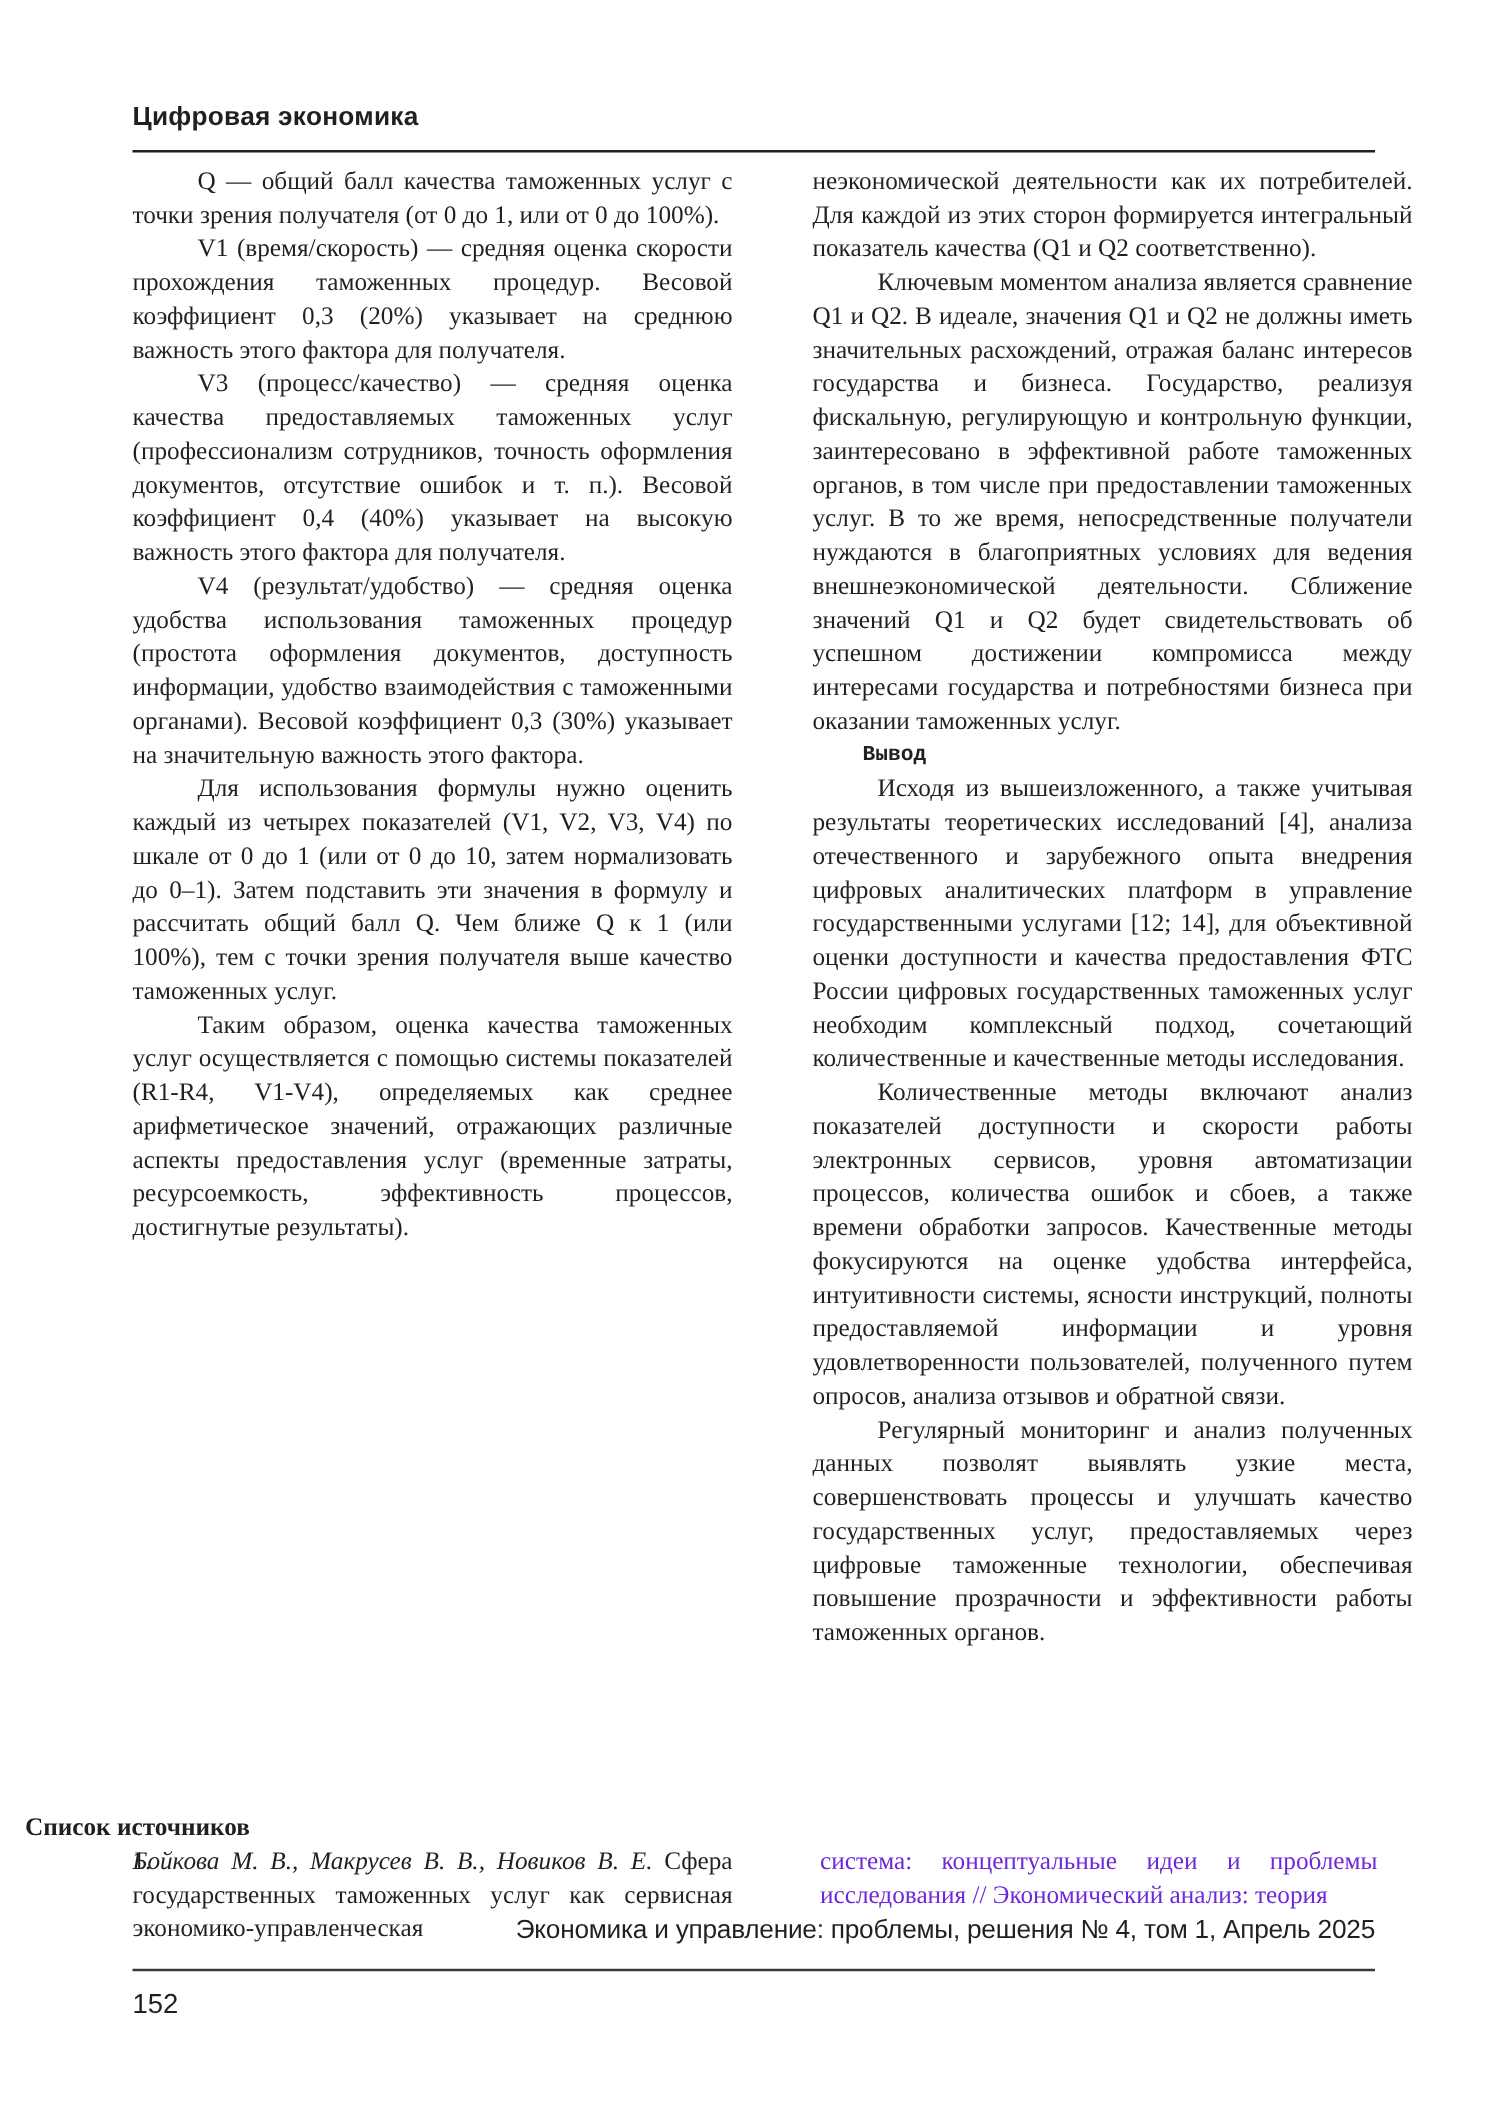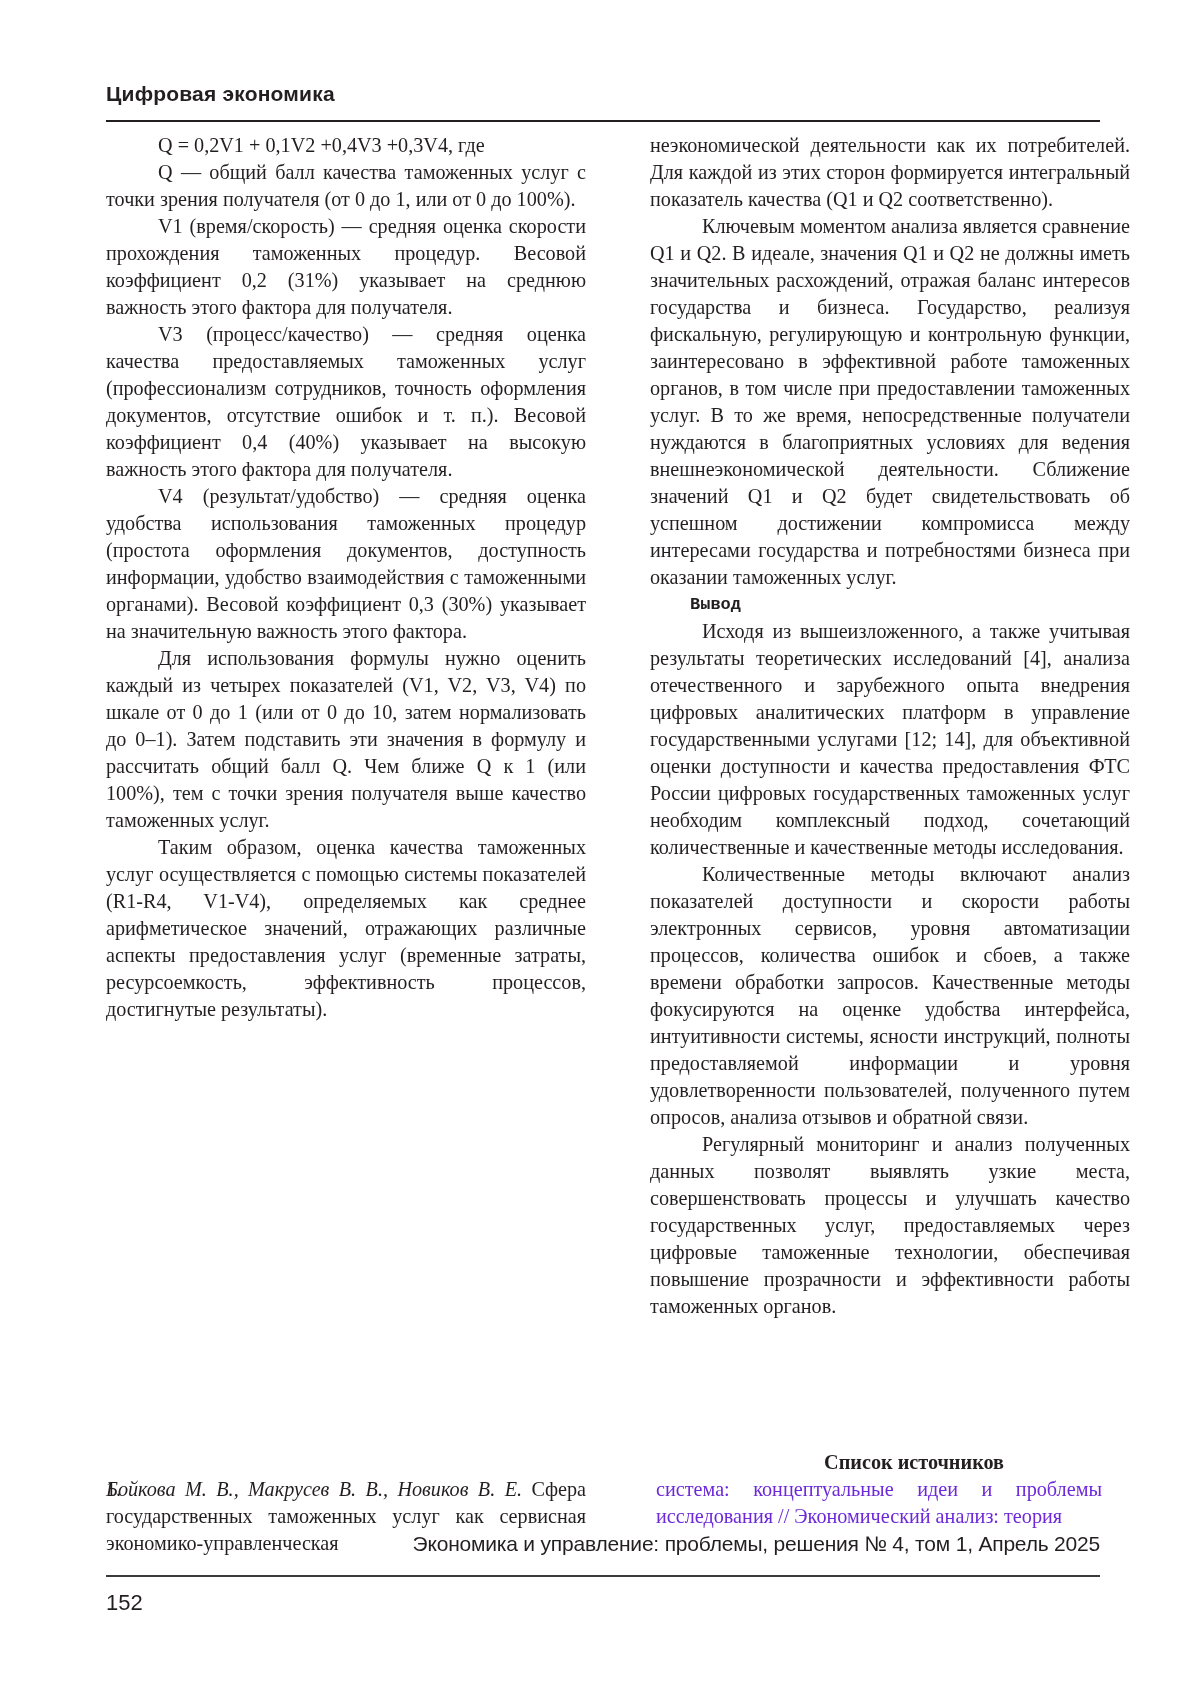--- a/index.html
+++ b/index.html
@@ -59,26 +59,27 @@
       font-weight: bold;
       line-height: 27px;
       padding-left: 40px;
       font-family: Liberation Mono, monospace;
     }
     .refs-title {
       position: absolute;
       left: 0;
       width: 1004px;
       top: 1449px;
-      text-align: right;
+      text-align: left;
       font-family: "Liberation Serif", serif;
       font-weight: bold;
       font-size: 20.2px;
       line-height: 27px;
       color: #231f20;
+      padding-left: 20px;
     }
     .ref-left {
       position: absolute;
       left: 106px;
       top: 1476px;
       width: 480px;
       font-family: "Liberation Serif", serif;
       font-size: 20.2px;
       line-height: 27px;
       color: #231f20;
@@ -129,23 +130,22 @@
       letter-spacing: -0.2px;
     }
   </style>
 </head>
 <body>
 
 <div class="running-header">Цифровая экономика</div>
 <div class="header-rule"></div>
 
 <div class="column col-left">
-  <p class="formula">Q = 0,2V1 + 0,1V2 +0,4V3 +0,3V4, где</p>
   <p>Q — общий балл качества таможенных услуг с точки зрения получателя (от 0 до 1, или от 0 до 100%).</p>
-  <p>V1 (время/скорость) — средняя оценка скорости прохождения таможенных процедур. Весовой коэффициент 0,2 (31%) указывает на среднюю важность этого фактора для получателя.</p>
+  <p>V1 (время/скорость) — средняя оценка скорости прохождения таможенных процедур. Весовой коэффициент 0,3 (20%) указывает на среднюю важность этого фактора для получателя.</p>
   <p>V3 (процесс/качество) — средняя оценка качества предоставляемых таможенных услуг (профессионализм сотрудников, точность оформления документов, отсутствие ошибок и т. п.). Весовой коэффициент 0,4 (40%) указывает на высокую важность этого фактора для получателя.</p>
   <p>V4 (результат/удобство) — средняя оценка удобства использования таможенных процедур (простота оформления документов, доступность информации, удобство взаимодействия с таможенными органами). Весовой коэффициент 0,3 (30%) указывает на значительную важность этого фактора.</p>
   <p>Для использования формулы нужно оценить каждый из четырех показателей (V1, V2, V3, V4) по шкале от 0 до 1 (или от 0 до 10, затем нормализовать до 0–1). Затем подставить эти значения в формулу и рассчитать общий балл Q. Чем ближе Q к 1 (или 100%), тем с точки зрения получателя выше качество таможенных услуг.</p>
   <p>Таким образом, оценка качества таможенных услуг осуществляется с помощью системы показателей (R1-R4, V1-V4), определяемых как среднее арифметическое значений, отражающих различные аспекты предоставления услуг (временные затраты, ресурсоемкость, эффективность процессов, достигнутые результаты).</p>
 </div>
 
 <div class="column col-right">
   <p class="noindent">неэкономической деятельности как их потребителей. Для каждой из этих сторон формируется интегральный показатель качества (Q1 и Q2 соответственно).</p>
   <p>Ключевым моментом анализа является сравнение Q1 и Q2. В идеале, значения Q1 и Q2 не должны иметь значительных расхождений, отражая баланс интересов государства и бизнеса. Государство, реализуя фискальную, регулирующую и контрольную функции, заинтересовано в эффективной работе таможенных органов, в том числе при предоставлении таможенных услуг. В то же время, непосредственные получатели нуждаются в благоприятных условиях для ведения внешнеэкономической деятельности. Сближение значений Q1 и Q2 будет свидетельствовать об успешном достижении компромисса между интересами государства и потребностями бизнеса при оказании таможенных услуг.</p>
   <h3>Вывод</h3>

